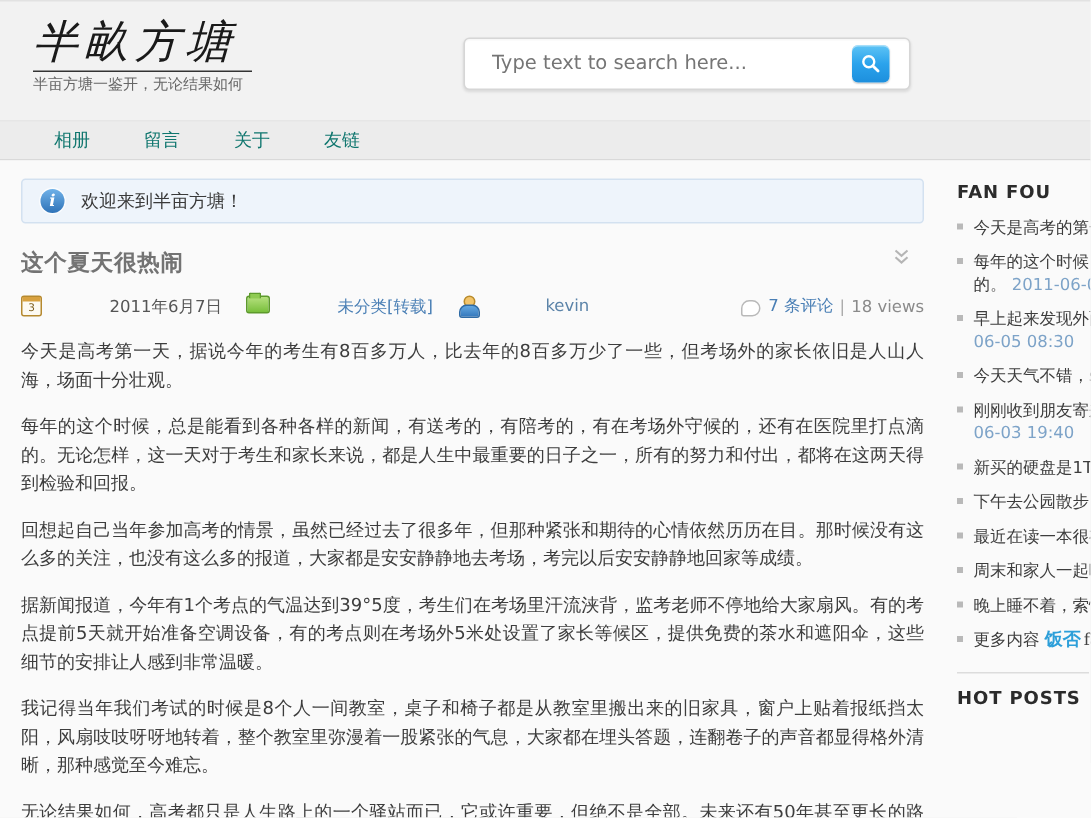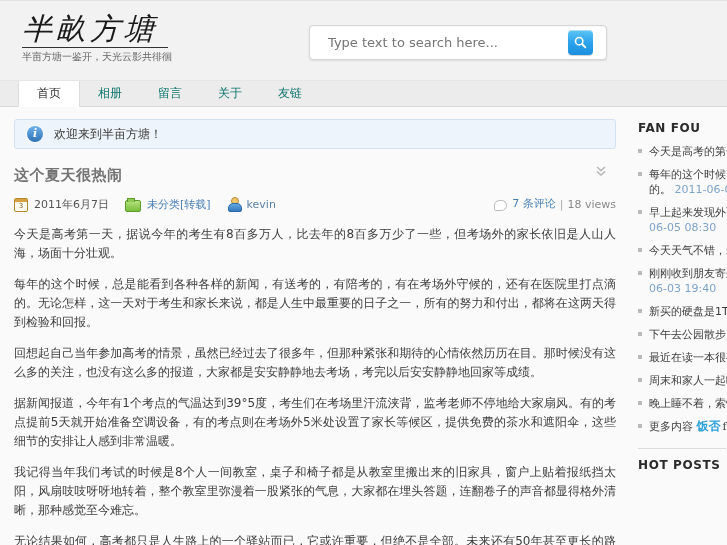--- a/index.html
+++ b/index.html
@@ -194,21 +194,21 @@
 
   .post-meta {
     position: relative;
     display: flex;
     align-items: center;
     height: 18px;
     font-size: 11px;
     color: #555;
     margin-bottom: 12px;
   }
-  .meta-group { display: flex; align-items: flex-end; margin-right: 16px; }
+  .meta-group { display: flex; align-items: flex-start; margin-right: 16px; gap: 39px; }
   .meta-label { margin-left: 6px; white-space: nowrap; }
   .meta-link { color: #4a7fb5; cursor: pointer; }
   .meta-author { color: #5b83a8; cursor: pointer; }
 
   .icon-cal {
     width: 14px; height: 14px;
     border: 1px solid #b5892f;
     border-radius: 2px;
     background: #fdfaf2;
     position: relative;
@@ -359,39 +359,38 @@
   }
 </style>
 </head>
 <body>
 
 <div class="header">
 
   <div class="logo-wrap">
     <div class="logo-text">半畝方塘</div>
     <div class="logo-rule"></div>
-    <div class="logo-tagline">半亩方塘一鉴开，天光云影共徘徊</div>
+    <div class="logo-tagline">半亩方塘一鉴开，无论结果如何</div>
   </div>
 
   <div class="search-wrap">
     <input class="search-input" type="text" placeholder="Type text to search here..." style="">
     <button class="search-btn">
       <span>
         <svg width="15" height="15" viewBox="0 0 16 16" aria-hidden="true">
           <circle cx="6.6" cy="6.6" r="3.9" fill="none" stroke="#ffffff" stroke-width="1.7"></circle>
           <line x1="9.6" y1="9.6" x2="13.2" y2="13.2" stroke="#ffffff" stroke-width="2" stroke-linecap="round"></line>
         </svg>
       </span>
     </button>
   </div>
 </div>
 
 <div class="navbar">
   <ul class="nav-list">
-    <li class="nav-item active">首页</li>
     <li class="nav-item">相册</li>
     <li class="nav-item">留言</li>
     <li class="nav-item">关于</li>
     <li class="nav-item">友链</li>
   </ul>
 </div>
 
 <div class="page">
 
   <div class="content">

